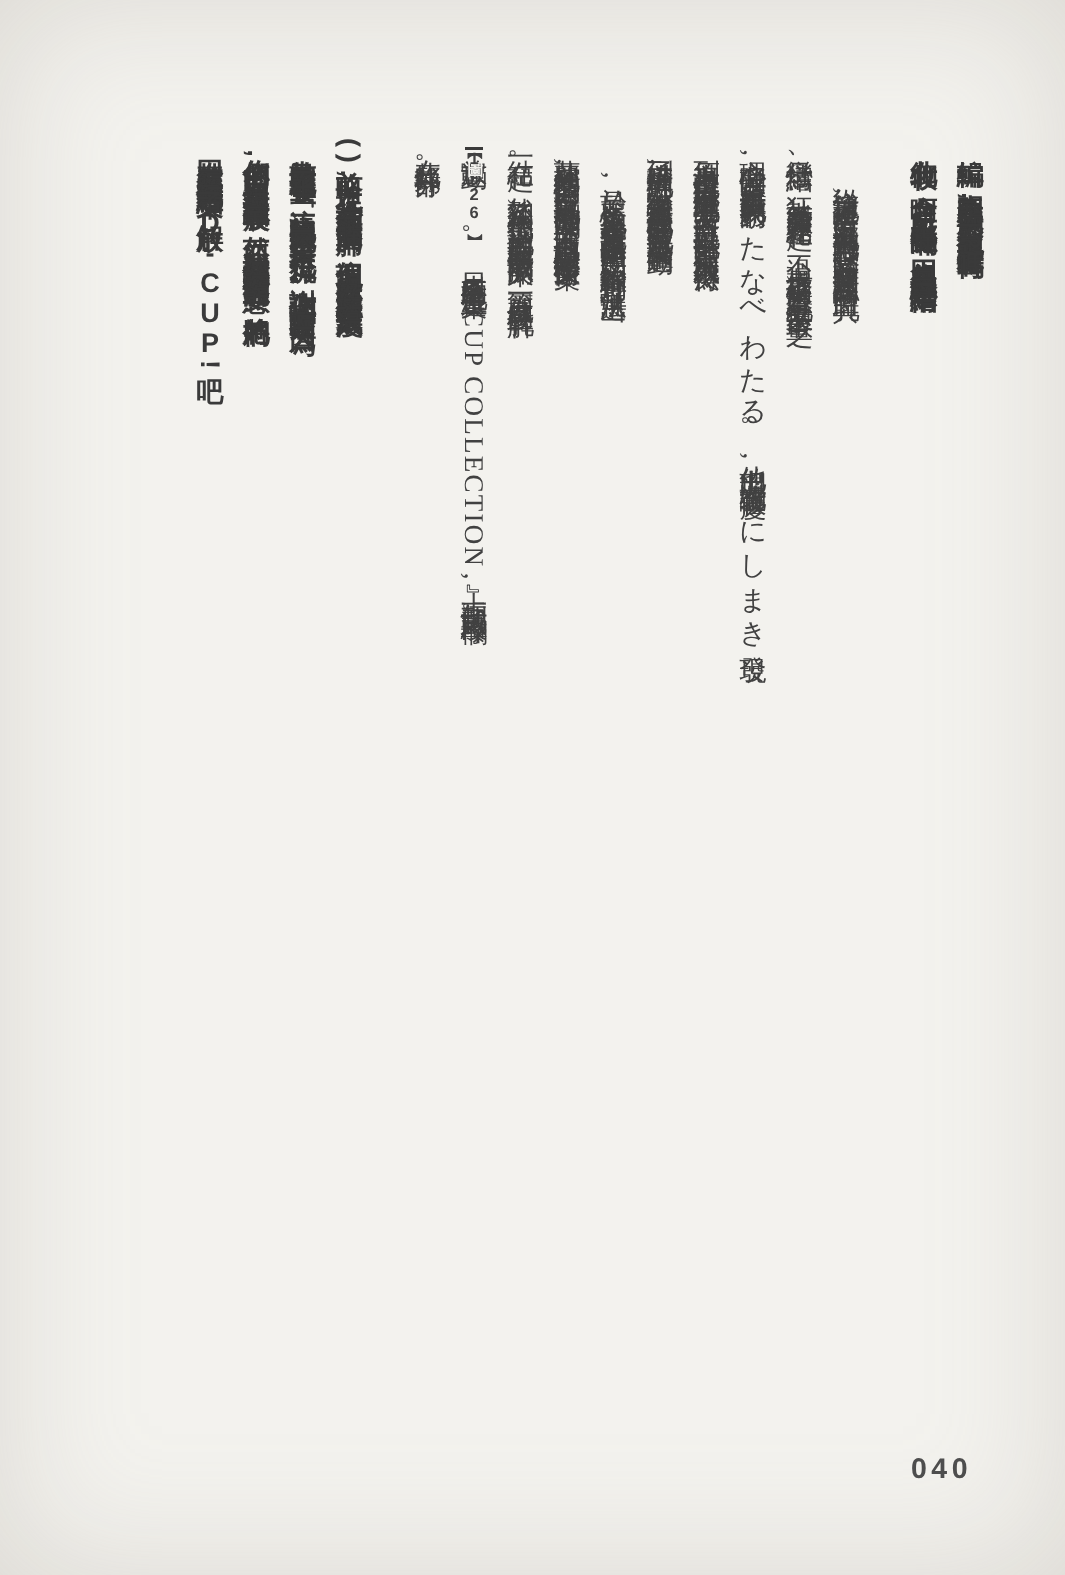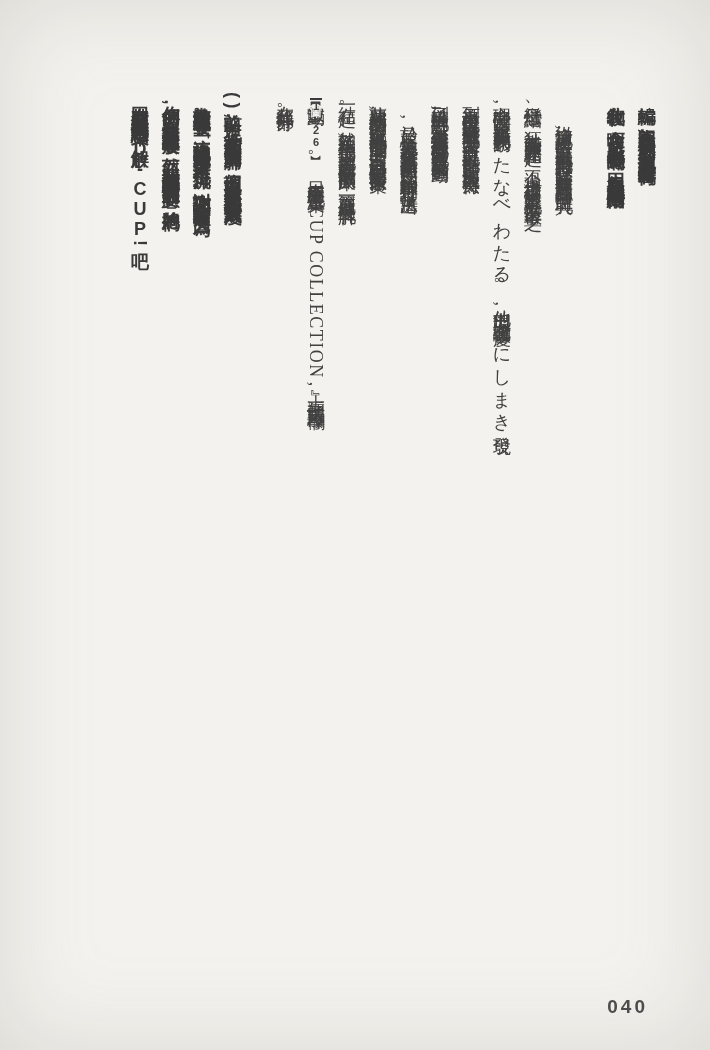--- a/index.html
+++ b/index.html
@@ -60,21 +60,21 @@
     color: #f3f2ee;
     padding: 1px 0;
   }
   .upright {
     text-orientation: upright;
     letter-spacing: 0;
   }
   .page-number {
     position: absolute;
     right: 62px;
-    bottom: 32px;
+    bottom: 59px;
     font-family: "Liberation Sans", sans-serif;
     font-weight: 700;
     font-size: 19px;
     letter-spacing: 3px;
     color: #4d4d4d;
   }
 </style>
 </head>
 <body>
 

